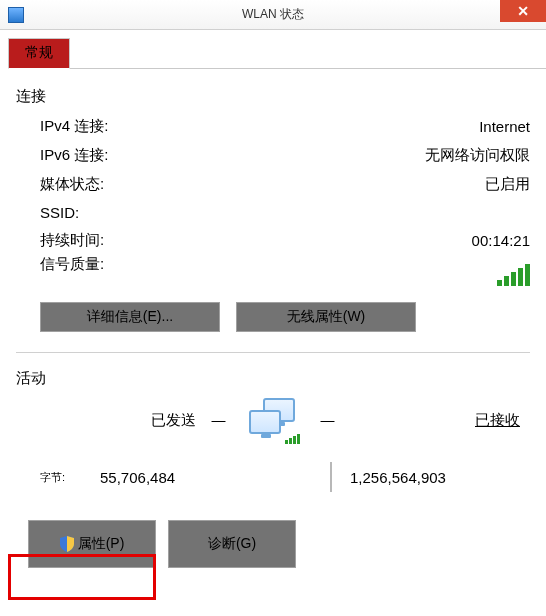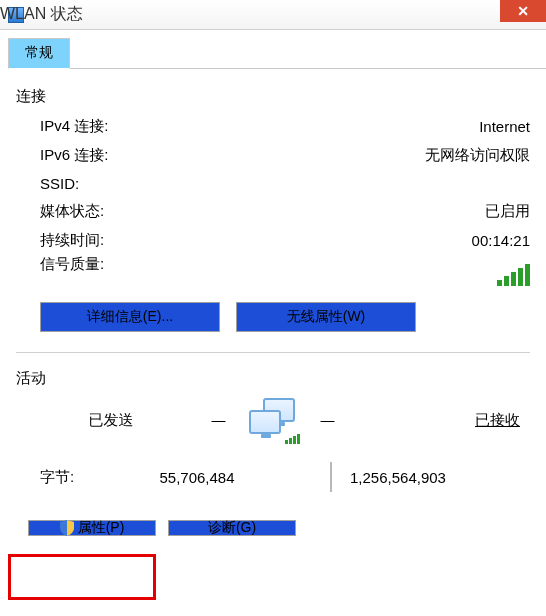--- a/index.html
+++ b/index.html
@@ -16,21 +16,22 @@
     height: 30px;
     background: linear-gradient(#fff,#f4f4f4);
     border-bottom: 1px solid #d0d0d0;
     display: flex;
     align-items: center;
     position: relative;
   }
   .titlebar .title {
     position: absolute;
     left: 0; right: 0;
-    font-size: 16px;
+    text-align: center;
+    font-size: 12px;
     color: #333;
     pointer-events: none;
   }
   .titlebar .appicon {
     width: 16px; height: 16px;
     margin-left: 6px;
     background: linear-gradient(#6fb4ff,#2a7ad0);
     border: 1px solid #1e5fa8;
     position: absolute;
     left: 2px;
@@ -50,21 +51,21 @@
   }
   .tabs {
     display: flex;
     margin: 8px 0 0 8px;
     border-bottom: 1px solid #c9c9c9;
   }
   .tab {
     padding: 5px 16px 6px 16px;
     border: 1px solid #c9c9c9;
     border-bottom: 1px solid #fff;
-    background: #7dd3fc;
+    background: #b91c1c;
     margin-bottom: -1px;
     font-size: 14px;
     cursor: pointer;
   }
   .content {
     padding: 6px 16px 0 16px;
   }
   .section-label {
     font-size: 15px;
     margin: 12px 0 6px 0;
@@ -99,21 +100,21 @@
     border-top: 1px solid #d0d0d0;
     margin: 8px 0;
   }
   .btn {
     display: inline-flex;
     align-items: center;
     justify-content: center;
     gap: 4px;
     height: 30px;
     padding: 0 8px;
-    background: #1d4ed8;
+    background: #737373;
     border: 1px solid #a0a0a0;
     font-family: inherit;
     font-size: 14px;
     cursor: pointer;
   }
   .mid-buttons {
     display: flex;
     gap: 16px;
     padding: 10px 0 12px 24px;
   }
@@ -127,21 +128,21 @@
     align-items: center;
     justify-content: space-between;
     padding: 0 10px;
   }
   .activity-row .sentlbl, .activity-row .recvlbl {
     width: 170px;
     text-align: center;
     font-size: 15px;
   }
   .activity-row .recvlbl { text-align: right; text-decoration: underline; }
-  .activity-row .sentlbl { text-align: center; }
+  .activity-row .sentlbl { text-align: right; }
   .neticon {
     width: 64px; height: 48px;
     position: relative;
     flex: 0 0 auto;
   }
   .monitor {
     position: absolute;
     width: 32px; height: 24px;
     background: linear-gradient(#eaf4ff,#cfe6ff);
     border: 2px solid #6fa8dc;
@@ -163,42 +164,42 @@
     display: flex;
     align-items: flex-end;
     gap: 1px;
   }
   .mini-bars .b { width: 3px; background: #2a9d2a; }
   .bytes-row {
     display: flex;
     align-items: center;
     padding: 18px 10px 0 24px;
   }
-  .bytes-row .blabel { font-size: 15px; width: 60px;}
+  .bytes-row .blabel { font-size: 11px; width: 60px;}
   .bytes-row .bsent {
     flex: 1;
-    text-align: center;
+    text-align: left;
     font-size: 15px;
     padding-right: 36px;
   }
   .bytes-row .sep {
     width: 2px; height: 30px;
     background: #b8b8b8;
     margin: 0 18px 0 0;
   }
   .bytes-row .brecv {
     width: 170px;
     font-size: 15px;
   }
   .bottom-buttons {
     display: flex;
     gap: 12px;
     margin: 28px 0 0 12px;
   }
-  .bottom-buttons .btn { width: 128px; height: 16px; }
+  .bottom-buttons .btn { width: 128px; height: 48px; }
   .highlight {
     position: absolute;
     border: 3px solid #e30000;
     pointer-events: none;
   }
   .shield {
     width: 14px; height: 16px;
     display: inline-block;
     position: relative;
   }
@@ -225,26 +226,26 @@
 
   <div class="row">
     <span class="label">IPv4 连接:</span>
     <span class="value">Internet</span>
   </div>
   <div class="row">
     <span class="label">IPv6 连接:</span>
     <span class="value">无网络访问权限</span>
   </div>
   <div class="row">
+    <span class="label">媒体状态:</span>
+    <span class="value">已启用</span>
+  </div>
+  <div class="row">
     <span class="label">SSID:</span>
     <span class="value"></span>
-  </div>
-  <div class="row">
-    <span class="label">媒体状态:</span>
-    <span class="value">已启用</span>
   </div>
   <div class="row">
     <span class="label">持续时间:</span>
     <span class="value">00:14:21</span>
   </div>
   <div class="signal-row">
     <span class="label">信号质量:</span>
     <div class="signal-bars">
       <div class="bar" style="height:6px"></div>
       <div class="bar" style="height:10px"></div>

